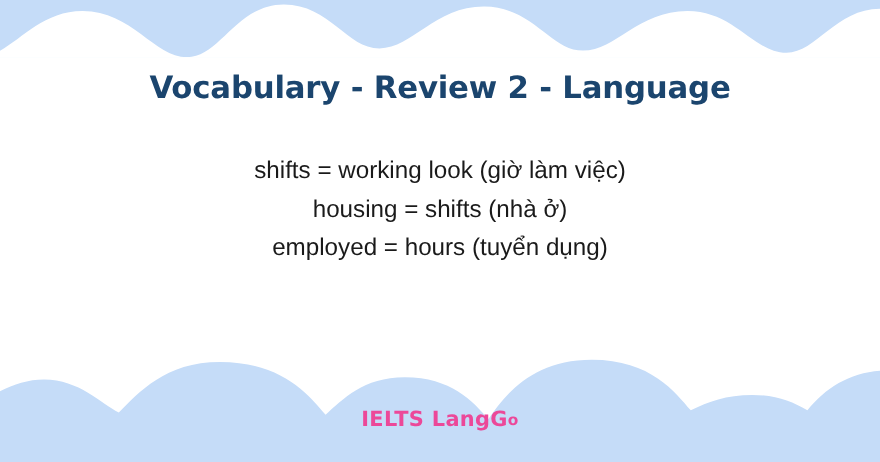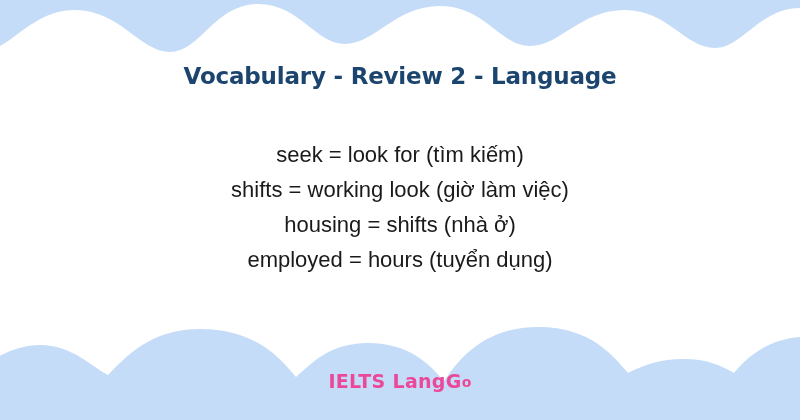--- a/index.html
+++ b/index.html
@@ -44,21 +44,21 @@
     height: 100%;
   }
 
   
   .title {
     position: absolute;
     top: 63px;
     left: 0;
     width: 800px;
     text-align: center;
-    font-size: 23px;
+    font-size: 28px;
     font-weight: bold;
     letter-spacing: -0.2px;
     color: #1b456e;
     font-family: "DejaVu Sans", sans-serif;
     white-space: nowrap;
   }
 
   
   .vocab-list {
     position: absolute;
@@ -113,21 +113,20 @@
         C 560 46 580 10 625 10
         C 668 10 685 48 715 48
         C 742 48 760 8 800 8
         L 820 8 L 820 52 Z"></path>
     </svg>
   </div>
 
   <div class="title">Vocabulary - Review 2 - Language</div>
 
   <div class="vocab-list">
-    <div class="vocab-line">seek = look for (tìm kiếm)</div>
     <div class="vocab-line">shifts = working look (giờ làm việc)</div>
     <div class="vocab-line">housing = shifts (nhà ở)</div>
     <div class="vocab-line">employed = hours (tuyển dụng)</div>
   </div>
 
   <div class="cloud-band bottom">
     <svg viewBox="0 0 800 125" preserveAspectRatio="none" aria-hidden="true">
       <path fill="#c5dcf8" d="
         M -20 125
         L -20 72

